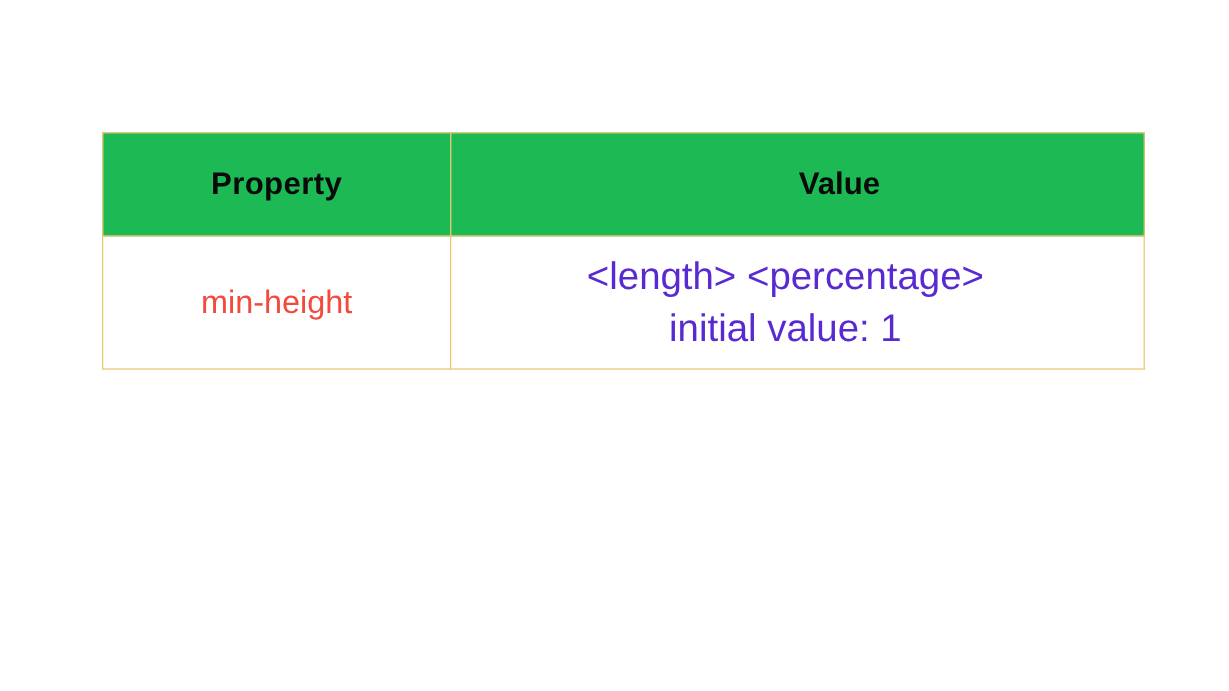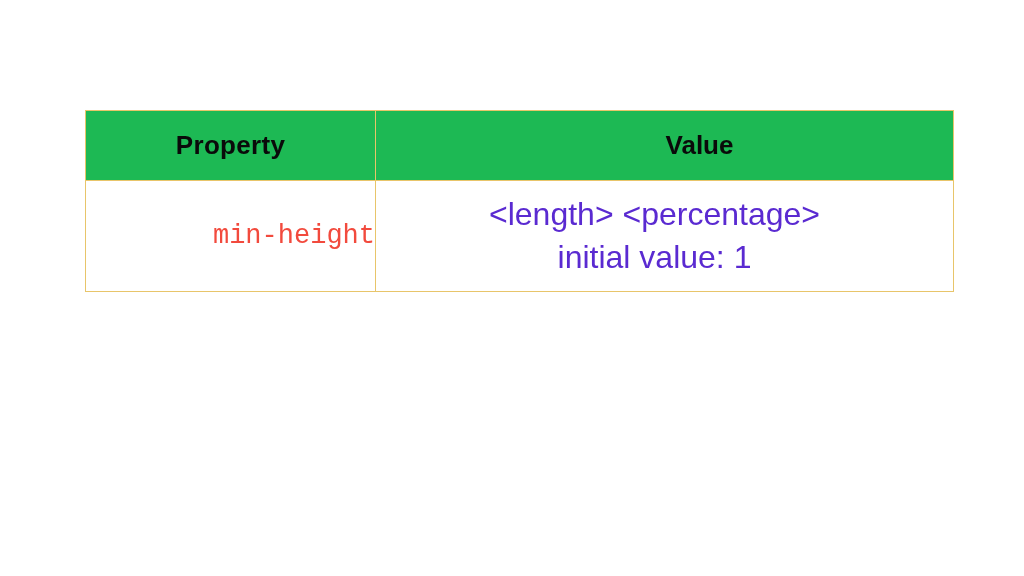--- a/index.html
+++ b/index.html
@@ -16,21 +16,21 @@
     }
     .table {
       width: 100%;
       border-collapse: collapse;
     }
     .header-row td {
       background: #1db954;
       border: 1px solid #e8c56a;
       text-align: center;
       vertical-align: middle;
-      height: 70px;
+      height: 86px;
       font-weight: 700;
       font-size: 26px;
       color: #0a0a0a;
     }
     .header-property {
       width: 290px;
       letter-spacing: 0.3px;
     }
     .header-value {
       font-size: 30px;
@@ -41,22 +41,21 @@
     .data-row td {
       border: 1px solid #e8c56a;
       vertical-align: middle;
       height: 100px;
     }
     .property-cell {
       width: 290px;
       color: #f24a3d;
       font-size: 27px;
       font-weight: 400;
-      text-align: right;
-      font-family: Liberation Mono, monospace;
+      text-align: center;
     }
     .value-cell {
       color: #5a2ad1;
       font-size: 32px;
       font-weight: 400;
       text-align: center;
       line-height: 1.35;
       padding: 12px 30px 12px 10px;
     }
   </style>

